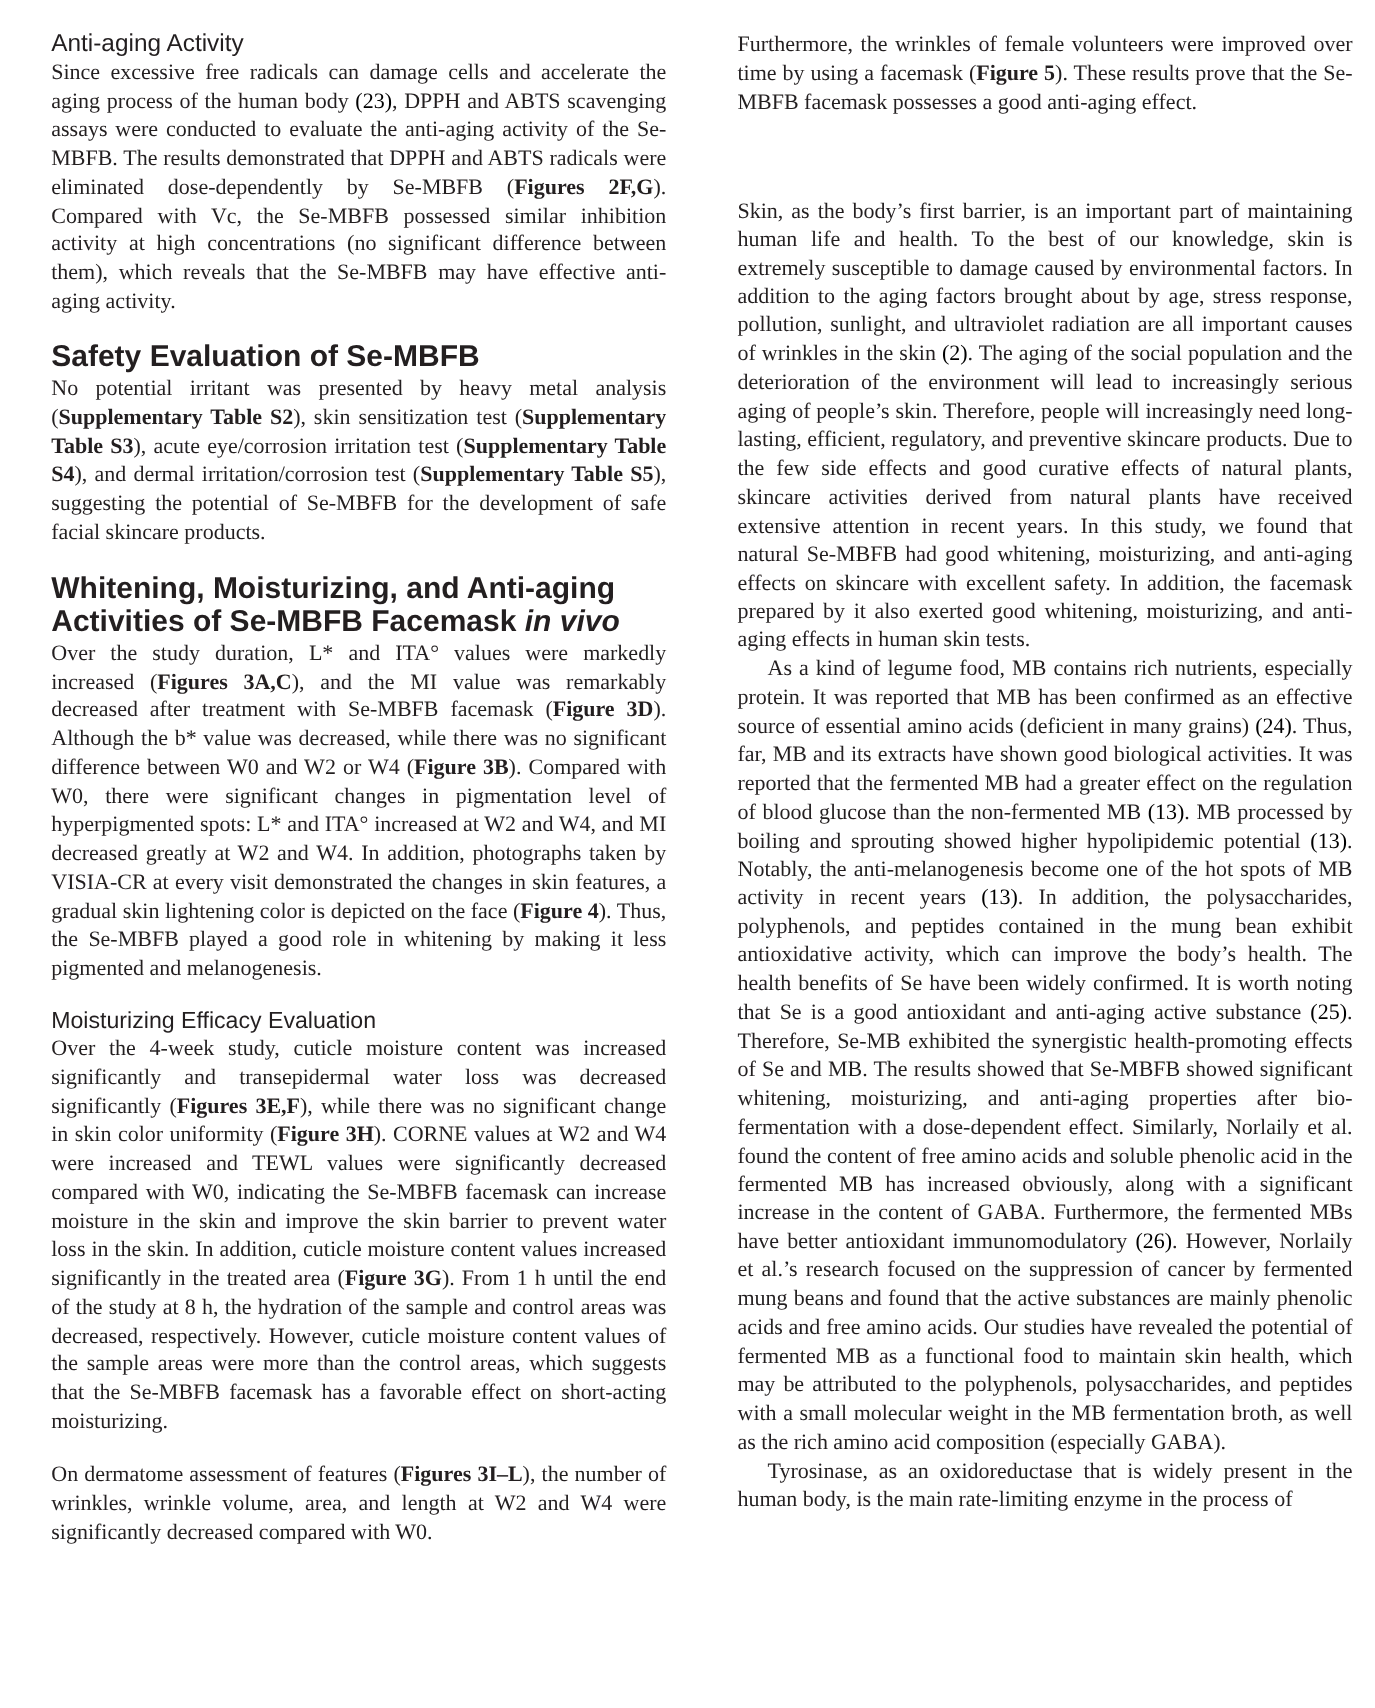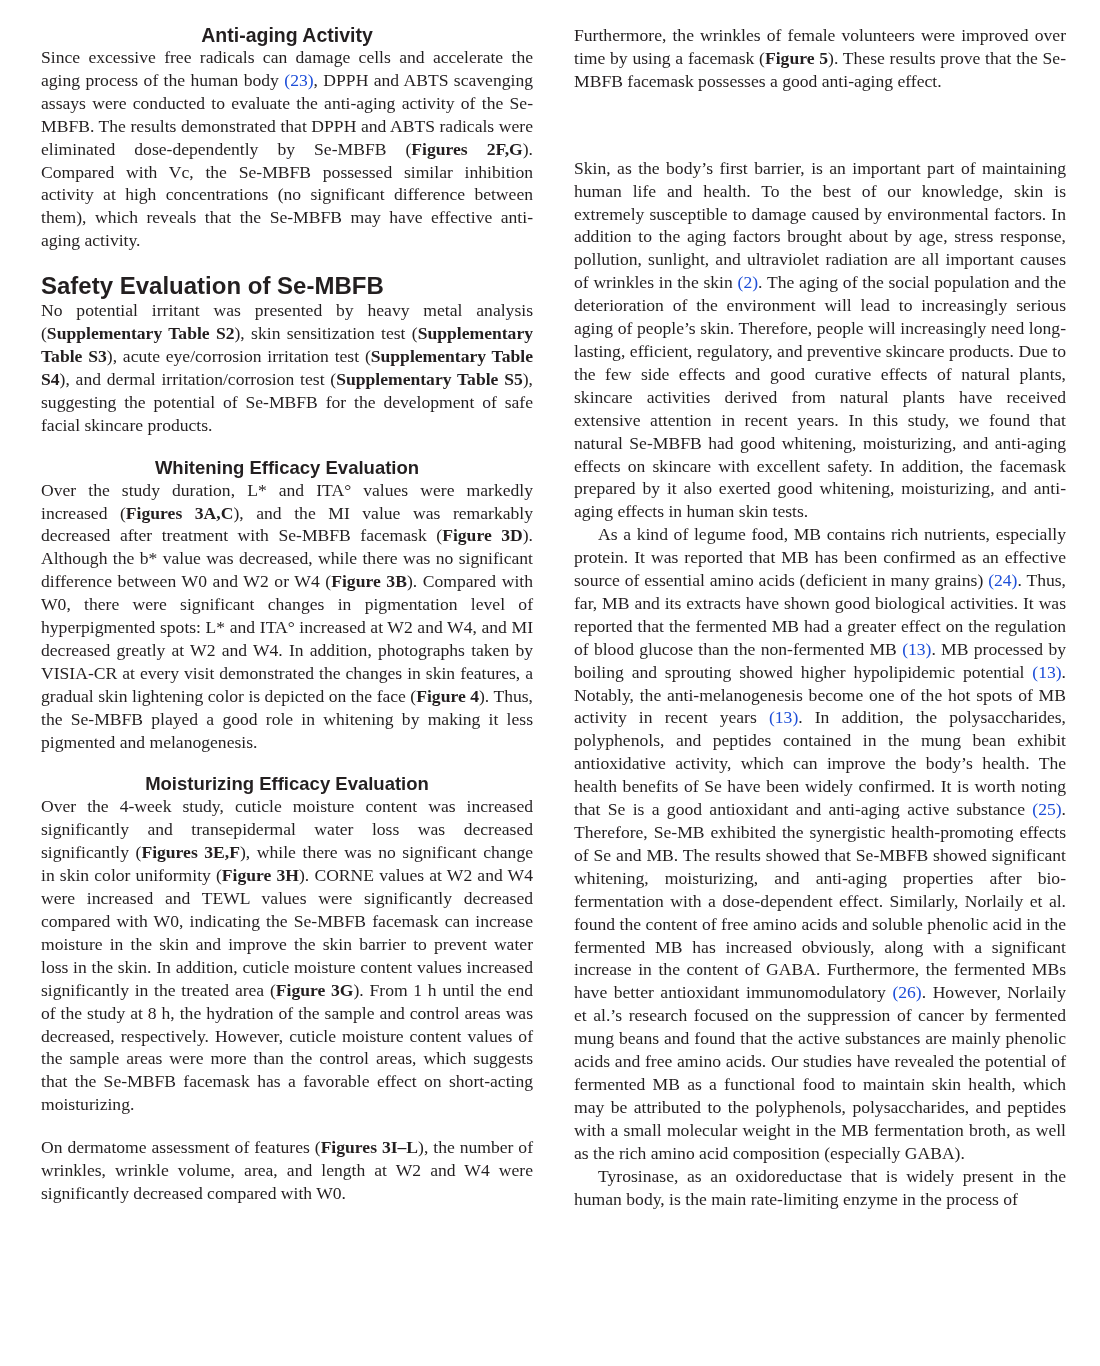--- a/index.html
+++ b/index.html
@@ -1,70 +1,69 @@
 <!DOCTYPE html>
 <html><head>
 <meta charset="utf-8">
 <style>
   html, body { margin: 0; padding: 0; background: #ffffff; }
   body { width: 1100px; height: 1366px; position: relative; overflow: hidden; color: #231f20; }
   .col { position: absolute; top: 24px; width: 492px; }
   .col.left { left: 41px; }
-  .col.right { left: 574px; }
+  .col.right { left: 590px; }
   .p {
     font-family: "Liberation Serif", "DejaVu Serif", serif;
     font-size: 17.6px;
     line-height: 22.9px;
     text-align: justify;
     margin: 0;
     hyphens: none;
   }
   .p.indent { text-indent: 24px; }
   .h2 {
     font-family: "Liberation Sans", "DejaVu Sans", sans-serif;
     font-weight: bold;
     font-size: 24px;
     line-height: 27px;
     margin: 0;
     color: #231f20;
   }
   .h3 {
     font-family: "Liberation Sans", "DejaVu Sans", sans-serif;
-    font-weight: bold;
+    font-weight: normal;
     font-size: 18.5px;
     line-height: 22px;
     margin: 0;
     color: #231f20;
-    text-align: center;
   }
   .h1 {
     font-family: "Liberation Sans", "DejaVu Sans", sans-serif;
     font-weight: bold;
     font-size: 23px;
     line-height: 28px;
     margin: 0;
     letter-spacing: -0.3px;
   }
   b { font-weight: bold; }
-  .cite { color: #1d4ed8; }
+  .cite { color: #000000; }
   .sp1 { height: 20px; }
 </style>
 </head>
 <body>
 
 <div class="col left">
   <h3 class="h3" style="font-size:19.5px;">Anti-aging Activity</h3>
   <p class="p"><span>Since excessive free radicals can damage cells and accelerate the aging process of the human body </span><a class="cite">(23)</a><span>, DPPH and ABTS scavenging assays were conducted to evaluate the anti-aging activity of the Se-MBFB. The results demonstrated that DPPH and ABTS radicals were eliminated dose-dependently by Se-MBFB (</span><b>Figures 2F,G</b><span>). Compared with Vc, the Se-MBFB possessed similar inhibition activity at high concentrations (no significant difference between them), which reveals that the Se-MBFB may have effective anti-aging activity.</span></p>
 
   <div class="sp1"></div>
   <h2 class="h2">Safety Evaluation of Se-MBFB</h2>
   <p class="p"><span>No potential irritant was presented by heavy metal analysis (</span><b>Supplementary Table S2</b><span>), skin sensitization test (</span><b>Supplementary Table S3</b><span>), acute eye/corrosion irritation test (</span><b>Supplementary Table S4</b><span>), and dermal irritation/corrosion test (</span><b>Supplementary Table S5</b><span>), suggesting the potential of Se-MBFB for the development of safe facial skincare products.</span></p>
 
   <div class="sp1"></div>
-  <h3 class="h3">Whitening Efficacy Evaluation</h3>
+  <h2 class="h2"><span>Whitening, Moisturizing, and Anti-aging</span><br><span>Activities of Se-MBFB Facemask </span><i>in vivo</i></h2>
   <p class="p"><span>Over the study duration, L* and ITA° values were markedly increased (</span><b>Figures 3A,C</b><span>), and the MI value was remarkably decreased after treatment with Se-MBFB facemask (</span><b>Figure 3D</b><span>). Although the b* value was decreased, while there was no significant difference between W0 and W2 or W4 (</span><b>Figure 3B</b><span>). Compared with W0, there were significant changes in pigmentation level of hyperpigmented spots: L* and ITA° increased at W2 and W4, and MI decreased greatly at W2 and W4. In addition, photographs taken by VISIA-CR at every visit demonstrated the changes in skin features, a gradual skin lightening color is depicted on the face (</span><b>Figure 4</b><span>). Thus, the Se-MBFB played a good role in whitening by making it less pigmented and melanogenesis.</span></p>
 
   <div class="sp1"></div>
   <h3 class="h3">Moisturizing Efficacy Evaluation</h3>
   <p class="p"><span>Over the 4-week study, cuticle moisture content was increased significantly and transepidermal water loss was decreased significantly (</span><b>Figures 3E,F</b><span>), while there was no significant change in skin color uniformity (</span><b>Figure 3H</b><span>). CORNE values at W2 and W4 were increased and TEWL values were significantly decreased compared with W0, indicating the Se-MBFB facemask can increase moisture in the skin and improve the skin barrier to prevent water loss in the skin. In addition, cuticle moisture content values increased significantly in the treated area (</span><b>Figure 3G</b><span>). From 1 h until the end of the study at 8 h, the hydration of the sample and control areas was decreased, respectively. However, cuticle moisture content values of the sample areas were more than the control areas, which suggests that the Se-MBFB facemask has a favorable effect on short-acting moisturizing.</span></p>
 
   <div class="sp1"></div>
   <p class="p"><span>On dermatome assessment of features (</span><b>Figures 3I–L</b><span>), the number of wrinkles, wrinkle volume, area, and length at W2 and W4 were significantly decreased compared with W0.</span></p>
 </div>
 

